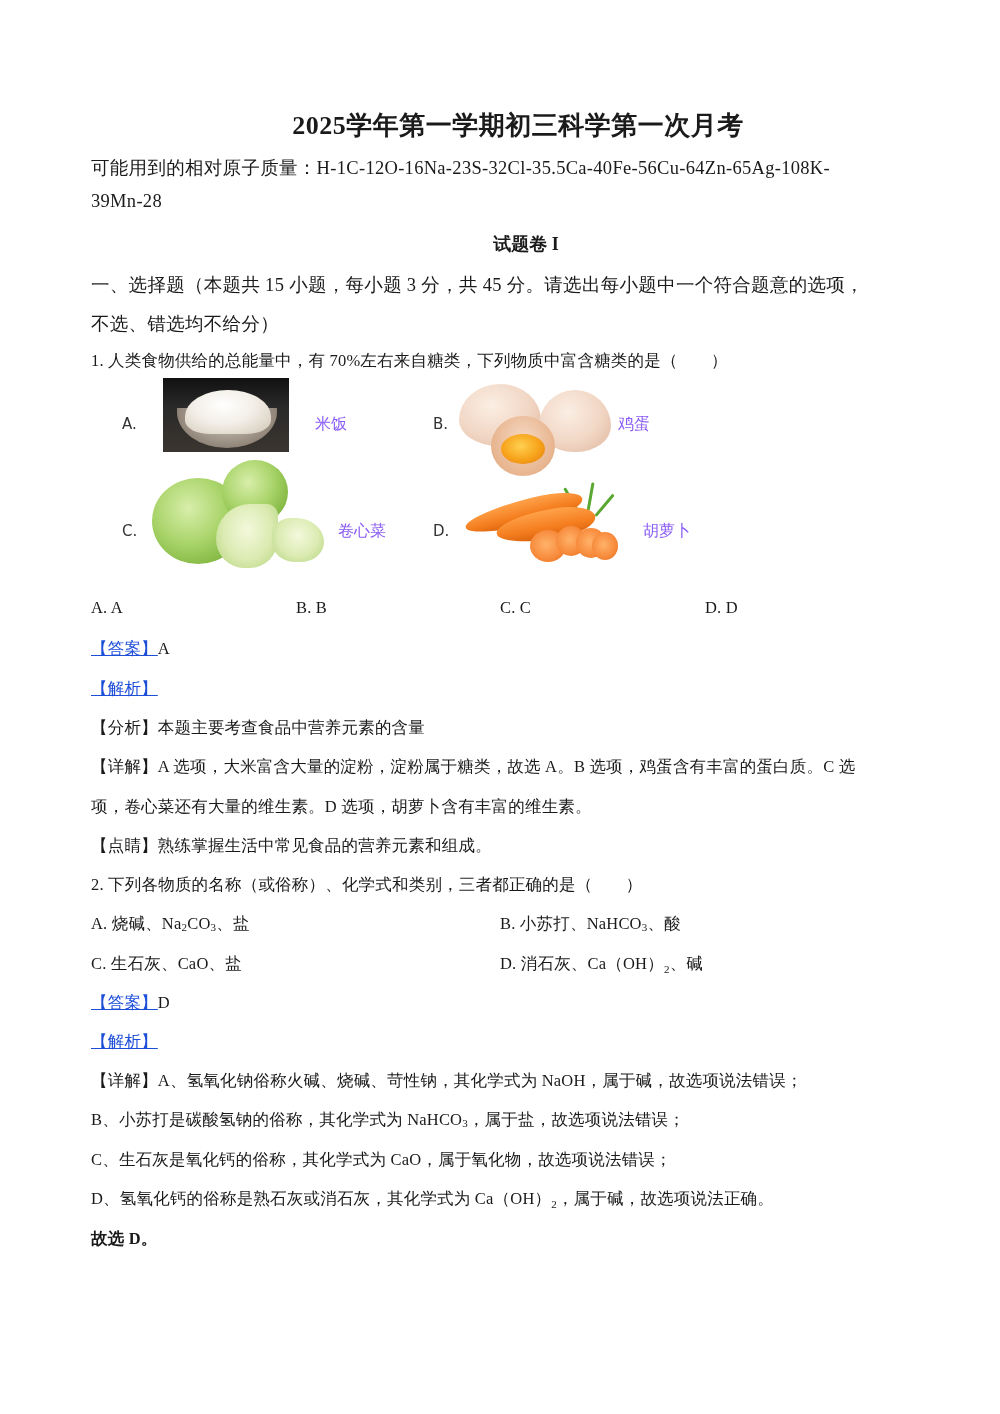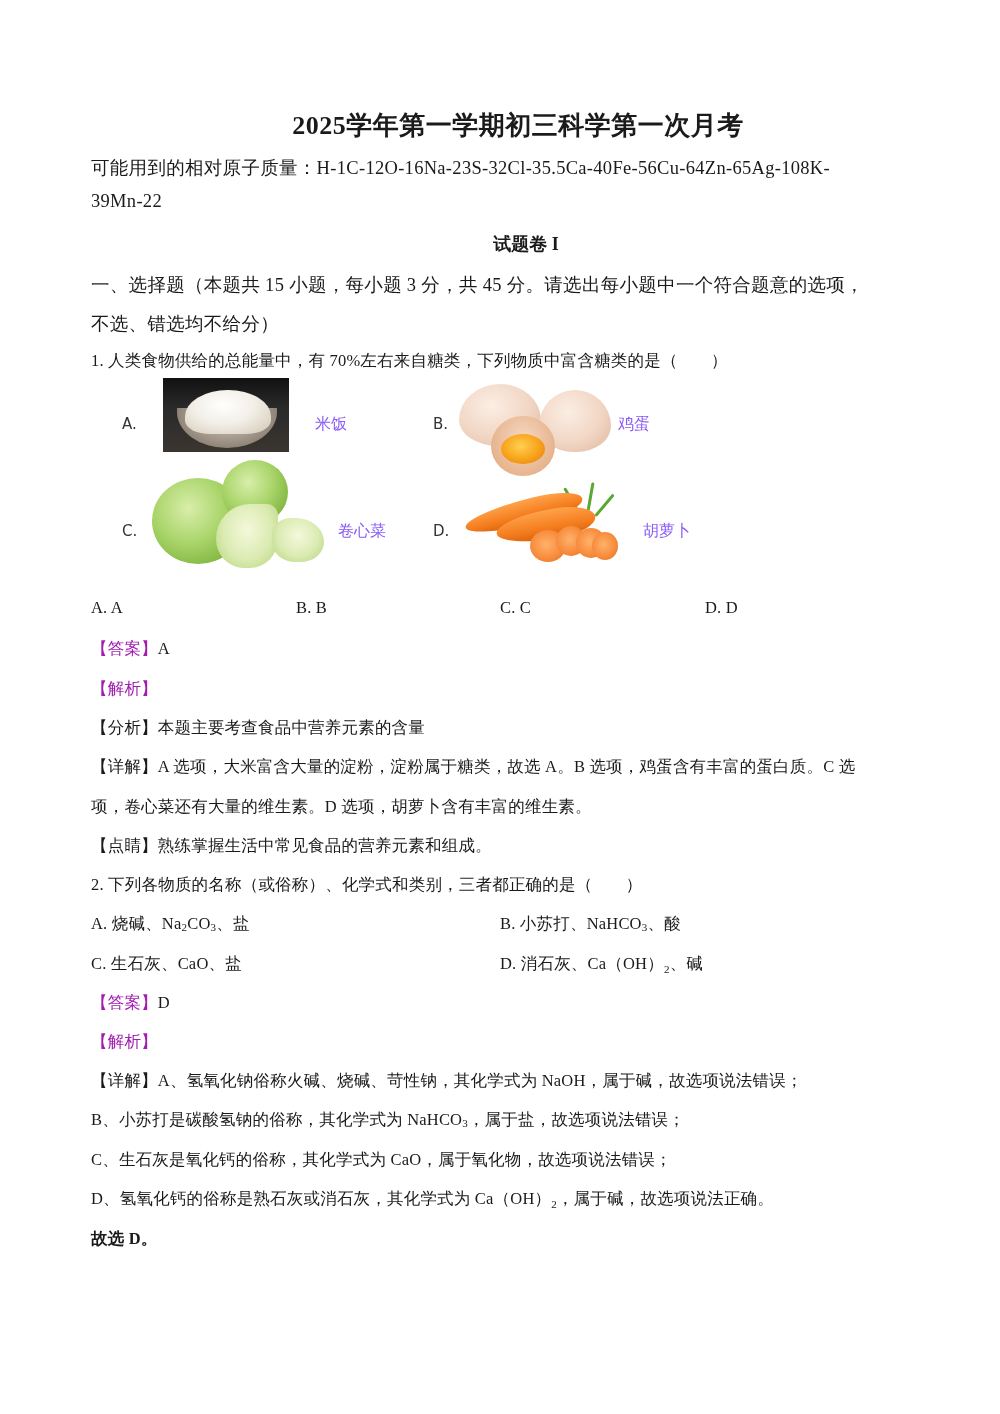--- a/index.html
+++ b/index.html
@@ -21,21 +21,21 @@
       text-align: center;
       font-size: 26px; font-weight: bold; letter-spacing: 0.5px; padding-left: 18px;
     }
     .bold18 { font-size: 18.5px; font-weight: normal; letter-spacing: 0.3px; }
     .subtitle {
       left: 0; width: 1000px; top: 232px;
       text-align: center;
       font-size: 18px; font-weight: bold; padding-left: 26px;
     }
     .body17 { font-size: 16.5px; letter-spacing: 0.2px; }
-    .blue { color: #a21caf; }
+    .blue { color: #1d4ed8; text-decoration: underline; }
     .sub { font-size: 11px; vertical-align: -2px; }
     .sub-low { font-size: 11px; vertical-align: -4px; }
     .optlabel {
       font-family: "DejaVu Sans", sans-serif;
       font-size: 15px; color: #333;
     }
     .foodname {
       font-family: "DejaVu Sans", sans-serif;
       font-size: 16px; color: #8b5cf6;
     }
@@ -99,21 +99,21 @@
     }
   </style>
 </head>
 <body>
 
 <div class="abs title">2025学年第一学期初三科学第一次月考</div>
 
 <div class="abs bold18" style="left:91px; top:155px;">
   <span>可能用到的相对原子质量：</span><span style="font-family:'Liberation Serif',serif;">H-1C-12O-16Na-23S-32Cl-35.5Ca-40Fe-56Cu-64Zn-65Ag-108K-</span>
 </div>
-<div class="abs bold18" style="left:91px; top:191px;">39Mn-22</div>
+<div class="abs bold18" style="left:91px; top:191px;">39Mn-28</div>
 
 <div class="abs subtitle">试题卷 I</div>
 
 <div class="abs bold18" style="left:91px; top:272px;">一、选择题（本题共 15 小题，每小题 3 分，共 45 分。请选出每小题中一个符合题意的选项，</div>
 <div class="abs bold18" style="left:91px; top:311px;">不选、错选均不给分）</div>
 
 <div class="abs body17" style="left:91px; top:350px;">1. 人类食物供给的总能量中，有 70%左右来自糖类，下列物质中富含糖类的是（　　）</div>
 
 <div class="abs optlabel" style="left:122px; top:415px;">A.</div>
 <div class="img-box rice-bg" style="left:163px; top:378px; width:126px; height:74px;">

